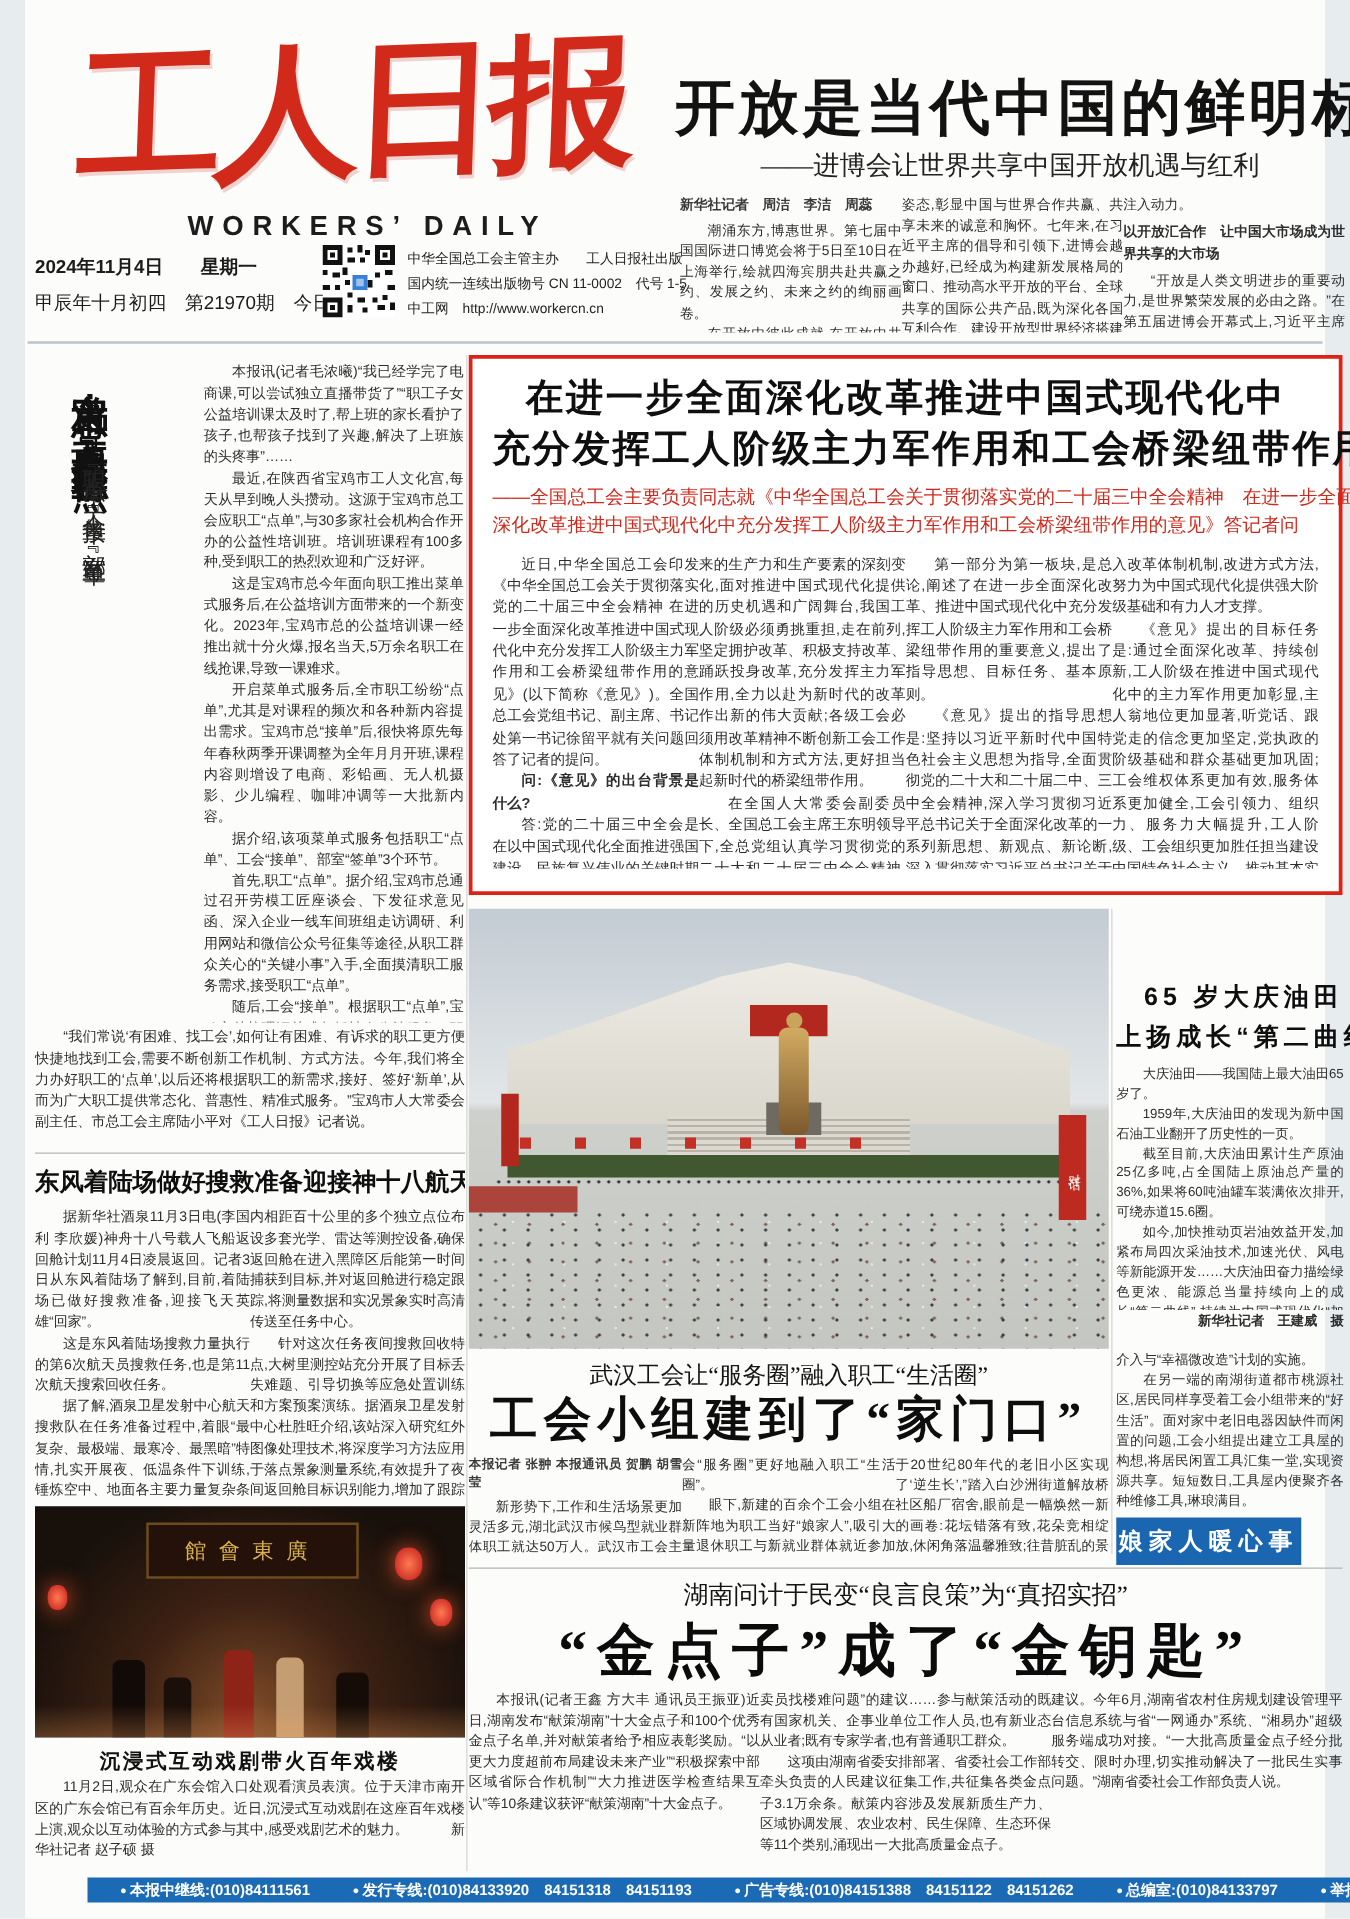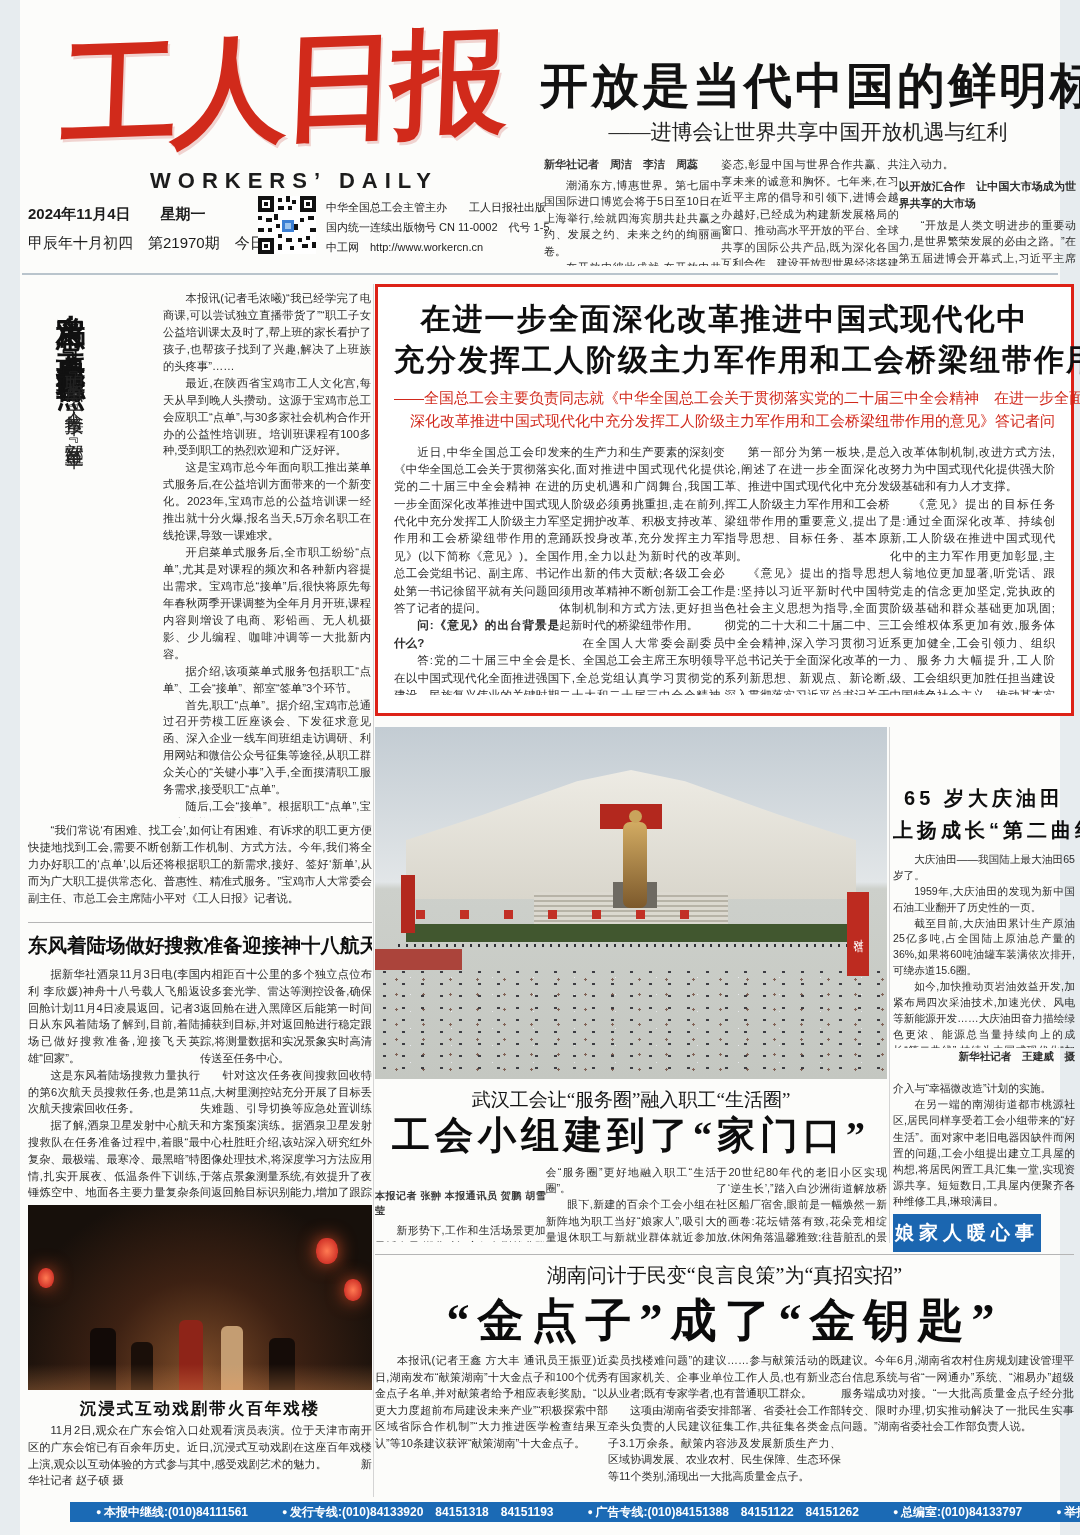--- a/index.html
+++ b/index.html
@@ -39,21 +39,21 @@
 
   
   .v-wrap{writing-mode:vertical-rl;display:flex;}
   .v-main{font-weight:900;font-size:29px;line-height:1.15;letter-spacing:2px;color:#111;margin-left:22px;}
   .v-sub{font-family:"Liberation Serif","DejaVu Serif",serif;font-size:19px;color:#222;letter-spacing:2px;}
   .baoji-body{font-size:11.3px;}
 
   
   .redbox{border:3px solid #dd2217;background:#fff;padding:12px 16px 10px;box-sizing:border-box;}
   .rb-h{font-weight:900;font-size:30px;letter-spacing:2px;text-align:center;color:#0f0f0f;line-height:1.35;white-space:nowrap;}
-  .rb-sub{color:#d1281b;font-size:15px;text-align:right;line-height:1.55;white-space:nowrap;}
+  .rb-sub{color:#d1281b;font-size:15px;text-align:left;line-height:1.55;white-space:nowrap;}
   .rb-cols{font-size:11.6px;margin-top:10px;height:252px;}
 
   
   .photo-main{background:linear-gradient(#c3ccd3 0%,#e2e6e8 44%,#cdd0cb 46%,#c4c7c1 100%);overflow:hidden;}
   .pm-building{position:absolute;left:6%;right:6%;top:9%;height:40%;background:linear-gradient(#efede6,#d9d6cc);
       clip-path:polygon(0 100%,0 58%,17% 40%,38% 16%,50% 8%,62% 16%,83% 40%,100% 58%,100% 100%);}
   .pm-banner-wall{position:absolute;left:44%;top:22%;width:12%;height:7%;background:#b3281e;}
   .pm-steps{position:absolute;left:31%;width:38%;top:47%;height:9%;
       background:repeating-linear-gradient(#dcd9d0 0 3px,#b7b3a7 3px 5px);}
   .pm-hedge{position:absolute;left:6%;width:88%;top:56%;height:5%;background:#41572f;}
@@ -70,21 +70,21 @@
                        radial-gradient(circle 1.5px,rgba(240,240,245,.9) 60%,transparent 61%);
       background-size:19px 12px,27px 15px,41px 17px;background-position:0 0,8px 6px,15px 3px;}
   .pm-crowdline{position:absolute;left:4%;right:4%;top:61%;height:7px;
       background-image:radial-gradient(circle 2px,rgba(40,40,46,.95) 60%,transparent 61%);background-size:8px 7px;}
   .pm-redstrip{position:absolute;left:0;top:63%;width:17%;height:6%;background:rgba(166,44,34,.85);}
   .pm-banner-right{position:absolute;right:3.5%;top:47%;width:22px;height:84px;background:#bd2b20;
       writing-mode:vertical-rl;color:#fff;font-size:10px;letter-spacing:3px;text-align:center;line-height:22px;}
   .pm-banner-left{position:absolute;left:5%;top:42%;width:14px;height:58px;background:#b3281e;}
 
   
-  .dq-title{font-weight:900;font-size:20px;letter-spacing:4px;text-align:center;line-height:1.6;color:#0e0e0e;white-space:nowrap;}
+  .dq-title{font-weight:900;font-size:20px;letter-spacing:4px;text-align:right;line-height:1.6;color:#0e0e0e;white-space:nowrap;}
   .dq-body{font-size:10.6px;}
 
   
   .sz-h{font-weight:900;font-size:19.5px;text-align:center;color:#0e0e0e;white-space:nowrap;letter-spacing:0;}
   .sz-cols{font-size:11.2px;}
 
   
   .photo-theater{background:radial-gradient(ellipse at 50% 88%,#7c4b28 0%,#3d2113 38%,#17100b 78%);overflow:hidden;}
   .th-plaque{position:absolute;left:26%;top:7%;width:48%;height:22%;background:#241109;border:2px solid #6d4b1d;
       color:#d9b14b;font-family:"Liberation Serif","DejaVu Serif",serif;font-size:17px;letter-spacing:10px;
@@ -94,21 +94,21 @@
   .th-fig{position:absolute;bottom:0;border-radius:6px 6px 0 0;}
   .th-glow{position:absolute;left:0;right:0;bottom:0;height:14%;background:linear-gradient(transparent,rgba(255,165,95,.28));}
   .th-cap-title{font-weight:900;font-size:16.5px;text-align:center;letter-spacing:2px;color:#111;}
   .th-cap{font-size:11.2px;}
 
   
   .wh-kicker{font-family:"Liberation Serif","DejaVu Serif",serif;font-size:19px;text-align:center;color:#151515;white-space:nowrap;}
   .wh-h{font-family:"Liberation Serif","DejaVu Serif",serif;font-weight:700;font-size:38px;letter-spacing:5px;
         text-align:center;color:#0d0d0d;white-space:nowrap;}
   .wh-cols{font-size:10.8px;}
-  .wh-cols p.byline{font-size:10px;margin-top:24px;}
+  .wh-cols p.byline{font-size:10px;}
 
   .wh-cont{font-size:10.8px;}
   .badge{background:#1b66b0;color:#fff;font-weight:900;font-size:19px;letter-spacing:5px;
          display:flex;align-items:center;justify-content:center;}
 
   
   .hn-kicker{font-family:"Liberation Serif","DejaVu Serif",serif;font-size:20px;text-align:center;color:#141414;white-space:nowrap;}
   .hn-h{font-family:"Liberation Serif","DejaVu Serif",serif;font-weight:900;font-size:46px;letter-spacing:8px;
         text-align:center;color:#0b0b0b;white-space:nowrap;}
   .hn-cols{font-size:11px;}
@@ -290,20 +290,21 @@
           <p>据了解,酒泉卫星发射中心航天搜救队在任务准备过程中,着眼“最复杂、最极端、最寒冷、最黑暗”特情,扎实开展夜、低温条件下训练,锤炼空中、地面各主要力量复杂条件下的搜救能力,确保实现“舱落机临、安全出舱、健康返回”的目标。</p>
         </div>
       <div>
           <p class="cont">内相距百十公里的多个独立点位布设多套光学、雷达等测控设备,确保返回舱在进入黑障区后能第一时间捕获到目标,并对返回舱进行稳定跟踪,将测量数据和实况景象实时高清传送至任务中心。</p>
           <p>针对这次任务夜间搜救回收特点,大树里测控站充分开展了目标丢失难题、引导切换等应急处置训练和方案预案演练。据酒泉卫星发射中心杜胜旺介绍,该站深入研究红外图像处理技术,将深度学习方法应用于落点景象测量系统,有效提升了夜间返回舱目标识别能力,增加了跟踪捕获的稳定性和可靠性。</p>
         </div>
     </div>
   </section>
 
   <figure class="ab photo-theater" style="left:28px;top:1205px;width:344px;height:185px;margin:0;">
+    <div class="th-plaque">館會東廣</div>
     <div class="th-lantern" style="right:10%;top:18%;"></div>
     <div class="th-lantern" style="right:3%;top:40%;width:18px;height:22px;"></div>
     <div class="th-lantern" style="left:3%;top:34%;width:16px;height:20px;"></div>
     <div class="th-fig" style="left:18%;width:26px;height:62px;background:#120a07;"></div>
     <div class="th-fig" style="left:30%;width:22px;height:48px;background:#1a0f09;"></div>
     <div class="th-fig" style="left:44%;width:24px;height:70px;background:#8e2418;"></div>
     <div class="th-fig" style="left:56%;width:22px;height:64px;background:#c49d72;"></div>
     <div class="th-fig" style="left:70%;width:26px;height:52px;background:#150c08;"></div>
     <div class="th-glow"></div>
   </figure>

